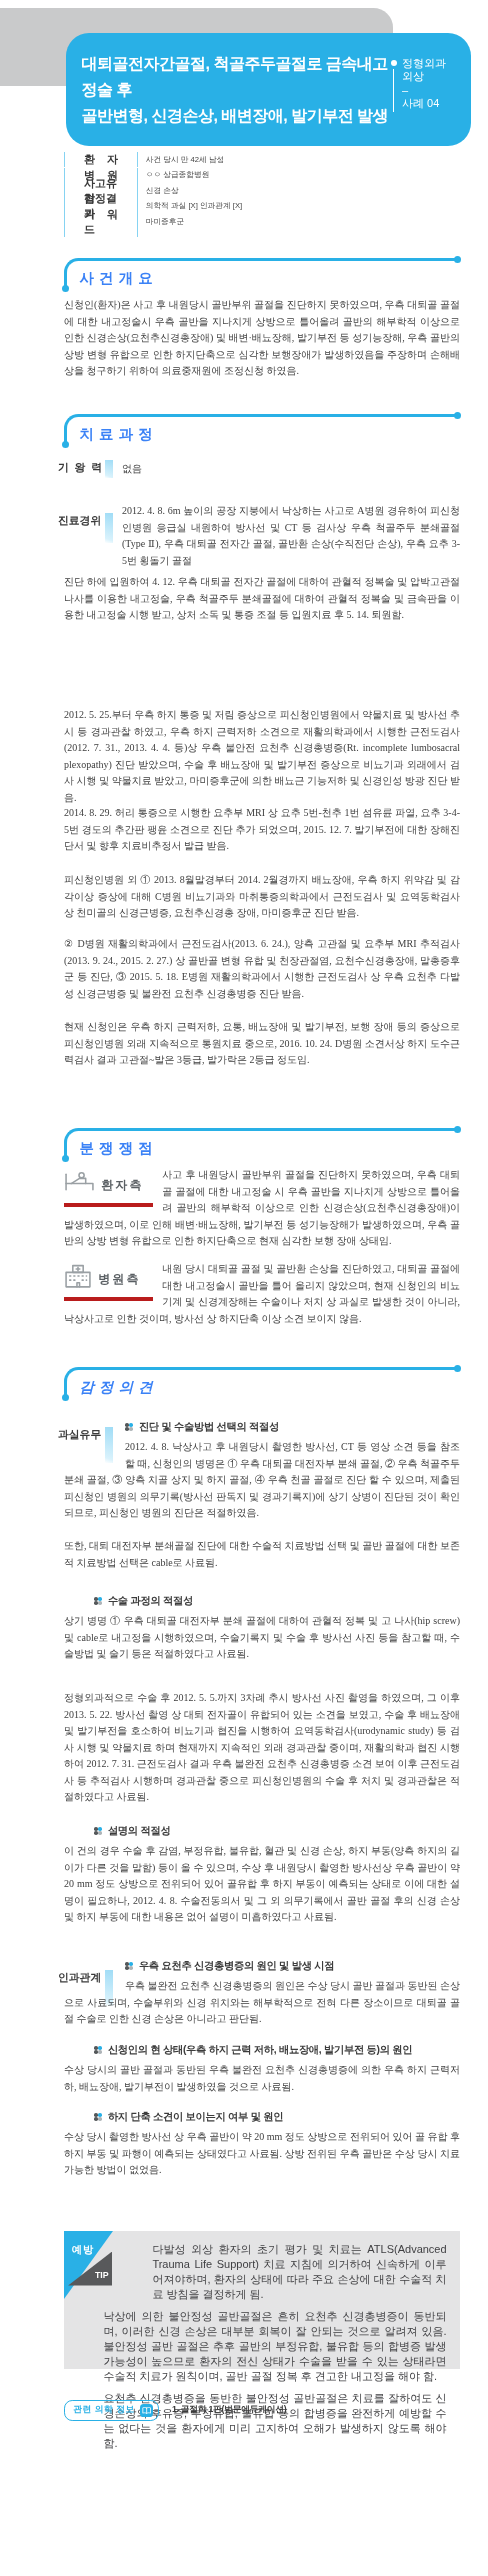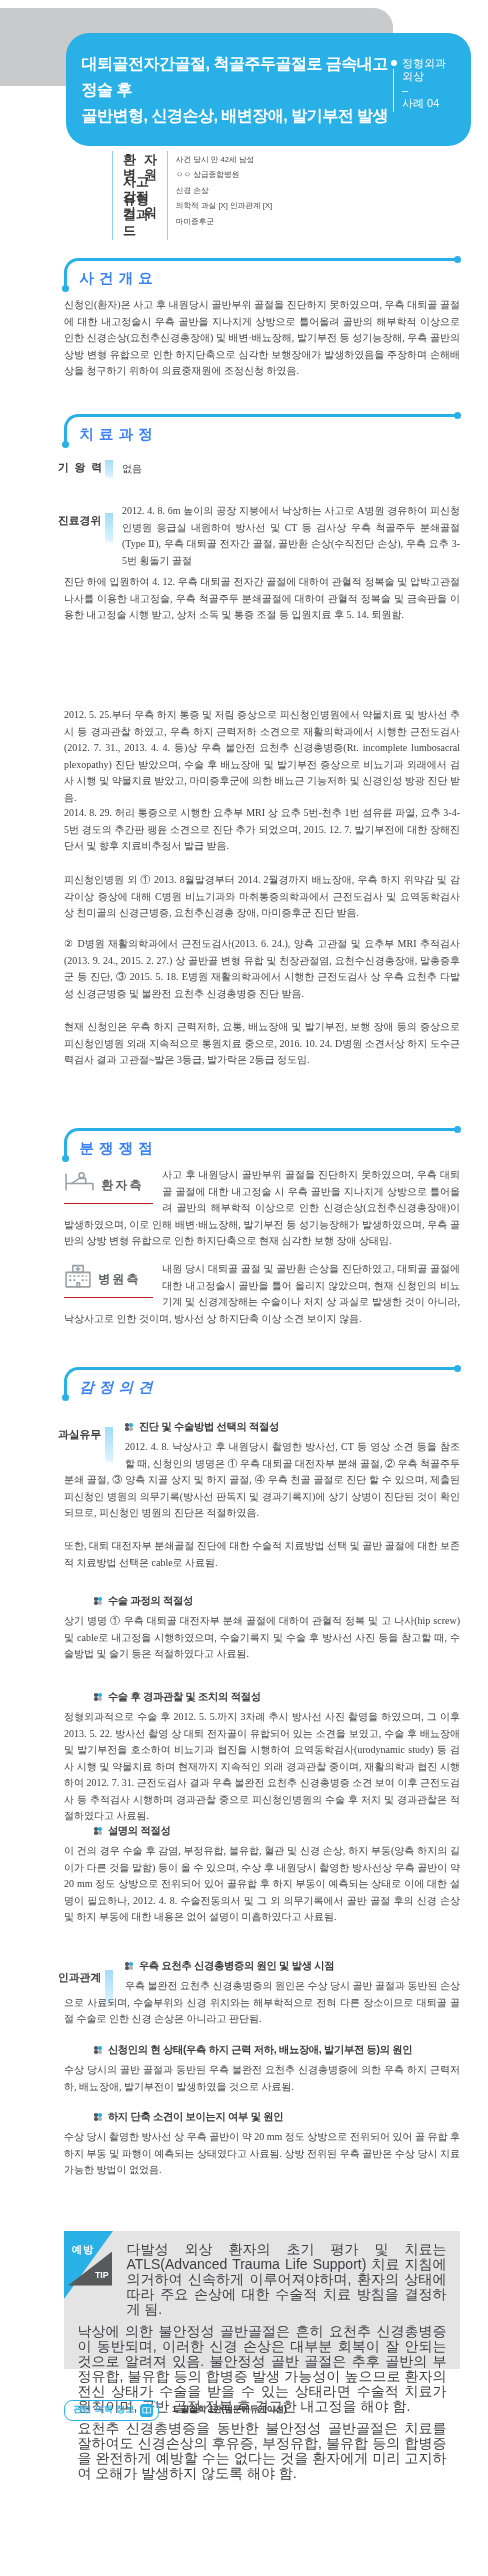--- a/index.html
+++ b/index.html
@@ -14,22 +14,22 @@
   .title-text { position:absolute; left:15.5px; top:17.5px; width:309px;
                 color:#fff; font-size:16px; font-weight:bold; line-height:26px; letter-spacing:-0.5px; }
   .meta-dot  { position:absolute; left:325px; top:27px; width:6.2px; height:6.2px; border-radius:50%; background:#fff; }
   .meta-line { position:absolute; left:327px; top:36px; width:1px; height:43px; background:#fff; }
   .meta-text { position:absolute; left:336px; top:24px; color:#fff; font-size:11px; line-height:13.4px; }
   .meta-text .b { font-weight:normal; }
 
   
   .info-list { position:absolute; left:64px; top:152px; }
   .info-row { display:flex; align-items:center; height:15.5px; }
-  .info-label { width:34px; padding:0 10px; border-left:1px solid #86d3f2; border-right:1px solid #86d3f2;
-                font-size:13px; font-weight:bold; color:#3a3a3a; text-align:justify; text-align-last:justify;margin-left:48px; }
+  .info-label { width:34px; padding:0 19px; border-left:1px solid #86d3f2; border-right:1px solid #86d3f2;
+                font-size:11px; font-weight:bold; color:#3a3a3a; text-align:justify; text-align-last:justify; }
   .info-value { margin-left:7.7px; font-size:7.7px; color:#454545; }
 
   
   .sec { position:absolute; left:64px; right:28px; height:37px; }
   .sec-line { position:absolute; left:0; right:2.1px; top:0; height:30px;
               border-left:3.1px solid #29b0e6; border-top:3.1px solid #29b0e6; border-top-left-radius:14.4px; }
   .sec-dot-r { position:absolute; right:-1px; top:-2.1px; width:7.2px; height:7.2px; border-radius:50%; background:#29b0e6; }
   .sec-dot-l { position:absolute; left:-2.1px; top:27px; width:7.2px; height:7.2px; border-radius:50%; background:#29b0e6; }
   .sec-title { position:absolute; left:15.5px; top:11.3px; color:#3b82f6; font-size:14.4px; font-weight:bold; letter-spacing:5.2px; }
 
@@ -41,21 +41,21 @@
   .indent237 { left:122px; }
 
   
   .side-label { position:absolute; left:58px; display:flex; align-items:flex-start; }
   .side-label .txt { width:44px; font-size:10.8px; font-weight:bold; color:#3a3a3a;
                      text-align:justify; text-align-last:justify; padding-top:1px; }
   .gbar { width:8.2px; height:30px; margin-left:3.1px;
           background:linear-gradient(200deg,#9fdcf6 0%, #d9f2fc 85%, rgba(217,242,252,0) 100%); }
 
   
-  .party-float { float:left; width:89px; height:36px; border-bottom:1px solid #b91c1c;
+  .party-float { float:left; width:89px; height:36px; border-bottom:4px solid #b91c1c;
                  display:flex; align-items:center; gap:6.2px; margin-right:9.3px; }
   .party-name { font-size:12px; font-weight:bold; color:#5a5f63; letter-spacing:2.1px; }
 
   
   .group { position:absolute; left:64px; right:28px; }
   .spacer-float { float:left; width:61px; }
   .b-head { font-size:10.3px; font-weight:bold; color:#3c3c3c; letter-spacing:-0.3px;
             display:flex; align-items:center; gap:6.2px; margin-bottom:5.2px; }
   .bdots { display:inline-grid; grid-template-columns:3.6px 3.6px; grid-gap:0.5px; width:7.7px; }
   .bdots i { width:3.6px; height:3.6px; border-radius:50%; display:block; }
@@ -67,22 +67,22 @@
   .g-text p:last-child { margin-bottom:0; }
 
   
   .tip-box { position:absolute; left:64px; right:28px; top:2231px; height:138px; background:#e4e4e5; }
   .tri-blue { position:absolute; left:0; top:0; width:49px; height:68px; background:#29b0e6;
               clip-path:polygon(0 0, 100% 0, 0 100%); }
   .tri-dark { position:absolute; left:4.1px; top:20.6px; width:44px; height:34px; background:#58595b;
               clip-path:polygon(100% 0, 100% 100%, 0 100%); }
   .tip-prevent { position:absolute; left:7.7px; top:12.4px; color:#fff; font-size:10.3px; font-weight:bold; letter-spacing:1px; }
   .tip-tip { position:absolute; left:31px; top:39px; color:#fff; font-size:8.8px; font-weight:bold; }
-  .tip-content { padding:10.8px 13.4px 0 13.4px; font-size:14px; line-height:15px; color:#3f3f42;
-                 text-align:justify; }
+  .tip-content { padding:10.8px 13.4px 0 13.4px; font-size:11px; line-height:15px; color:#3f3f42;
+                 text-align:justify;margin-left:26px; }
   .tip-content .tip-float { float:left; width:49px; height:66px; }
   .tip-content p { margin:0 0 7.2px 0; }
 
   
   .related { position:absolute; left:64px; top:2400px; display:flex; align-items:center; }
   .rel-badge { display:flex; align-items:center; border:1.5px solid #29b0e6; border-radius:8.2px;
                padding:2.6px 4.1px 2.6px 8.2px; }
   .rel-badge .lbl { color:#29b0e6; font-size:8.8px; font-weight:bold; letter-spacing:0.5px; margin-right:5.2px; }
   .book-ico { width:13.4px; height:13.4px; background:#29b0e6; border-radius:3.6px;
               display:flex; align-items:center; justify-content:center; }
@@ -244,29 +244,20 @@
           <i class="d4"></i>
         </span>
       <span>수술 과정의 적절성</span>
     </div>
     <div class="g-text">
       <p>상기 병명 ① 우측 대퇴골 대전자부 분쇄 골절에 대하여 관혈적 정복 및 고 나사(hip screw) 및 cable로 내고정을 시행하였으며, 수술기록지 및 수술 후 방사선 사진 등을 참고할 때, 수술방법 및 술기 등은 적절하였다고 사료됨.</p>
     </div>
   </div>
 
   <div class="group" style="top:1690px;">
-    <div class="b-head" style="margin-left:30px;">
-      <span class="bdots">
-          <i class="d1"></i>
-          <i class="d2"></i>
-          <i class="d3"></i>
-          <i class="d4"></i>
-        </span>
-      <span>수술 후 경과관찰 및 조치의 적절성</span>
-    </div>
     <div class="g-text">
       <p>정형외과적으로 수술 후 2012. 5. 5.까지 3차례 추시 방사선 사진 촬영을 하였으며, 그 이후 2013. 5. 22. 방사선 촬영 상 대퇴 전자골이 유합되어 있는 소견을 보였고, 수술 후 배뇨장애 및 발기부전을 호소하여 비뇨기과 협진을 시행하여 요역동학검사(urodynamic study) 등 검사 시행 및 약물치료 하며 현재까지 지속적인 외래 경과관찰 중이며, 재활의학과 협진 시행하여 2012. 7. 31. 근전도검사 결과 우측 불완전 요천추 신경총병증 소견 보여 이후 근전도검사 등 추적검사 시행하며 경과관찰 중으로 피신청인병원의 수술 후 처치 및 경과관찰은 적절하였다고 사료됨.</p>
     </div>
   </div>
 
   <div class="group" style="top:1824px;">
     <div class="b-head" style="margin-left:30px;">
       <span class="bdots">
           <i class="d1"></i>
           <i class="d2"></i>

